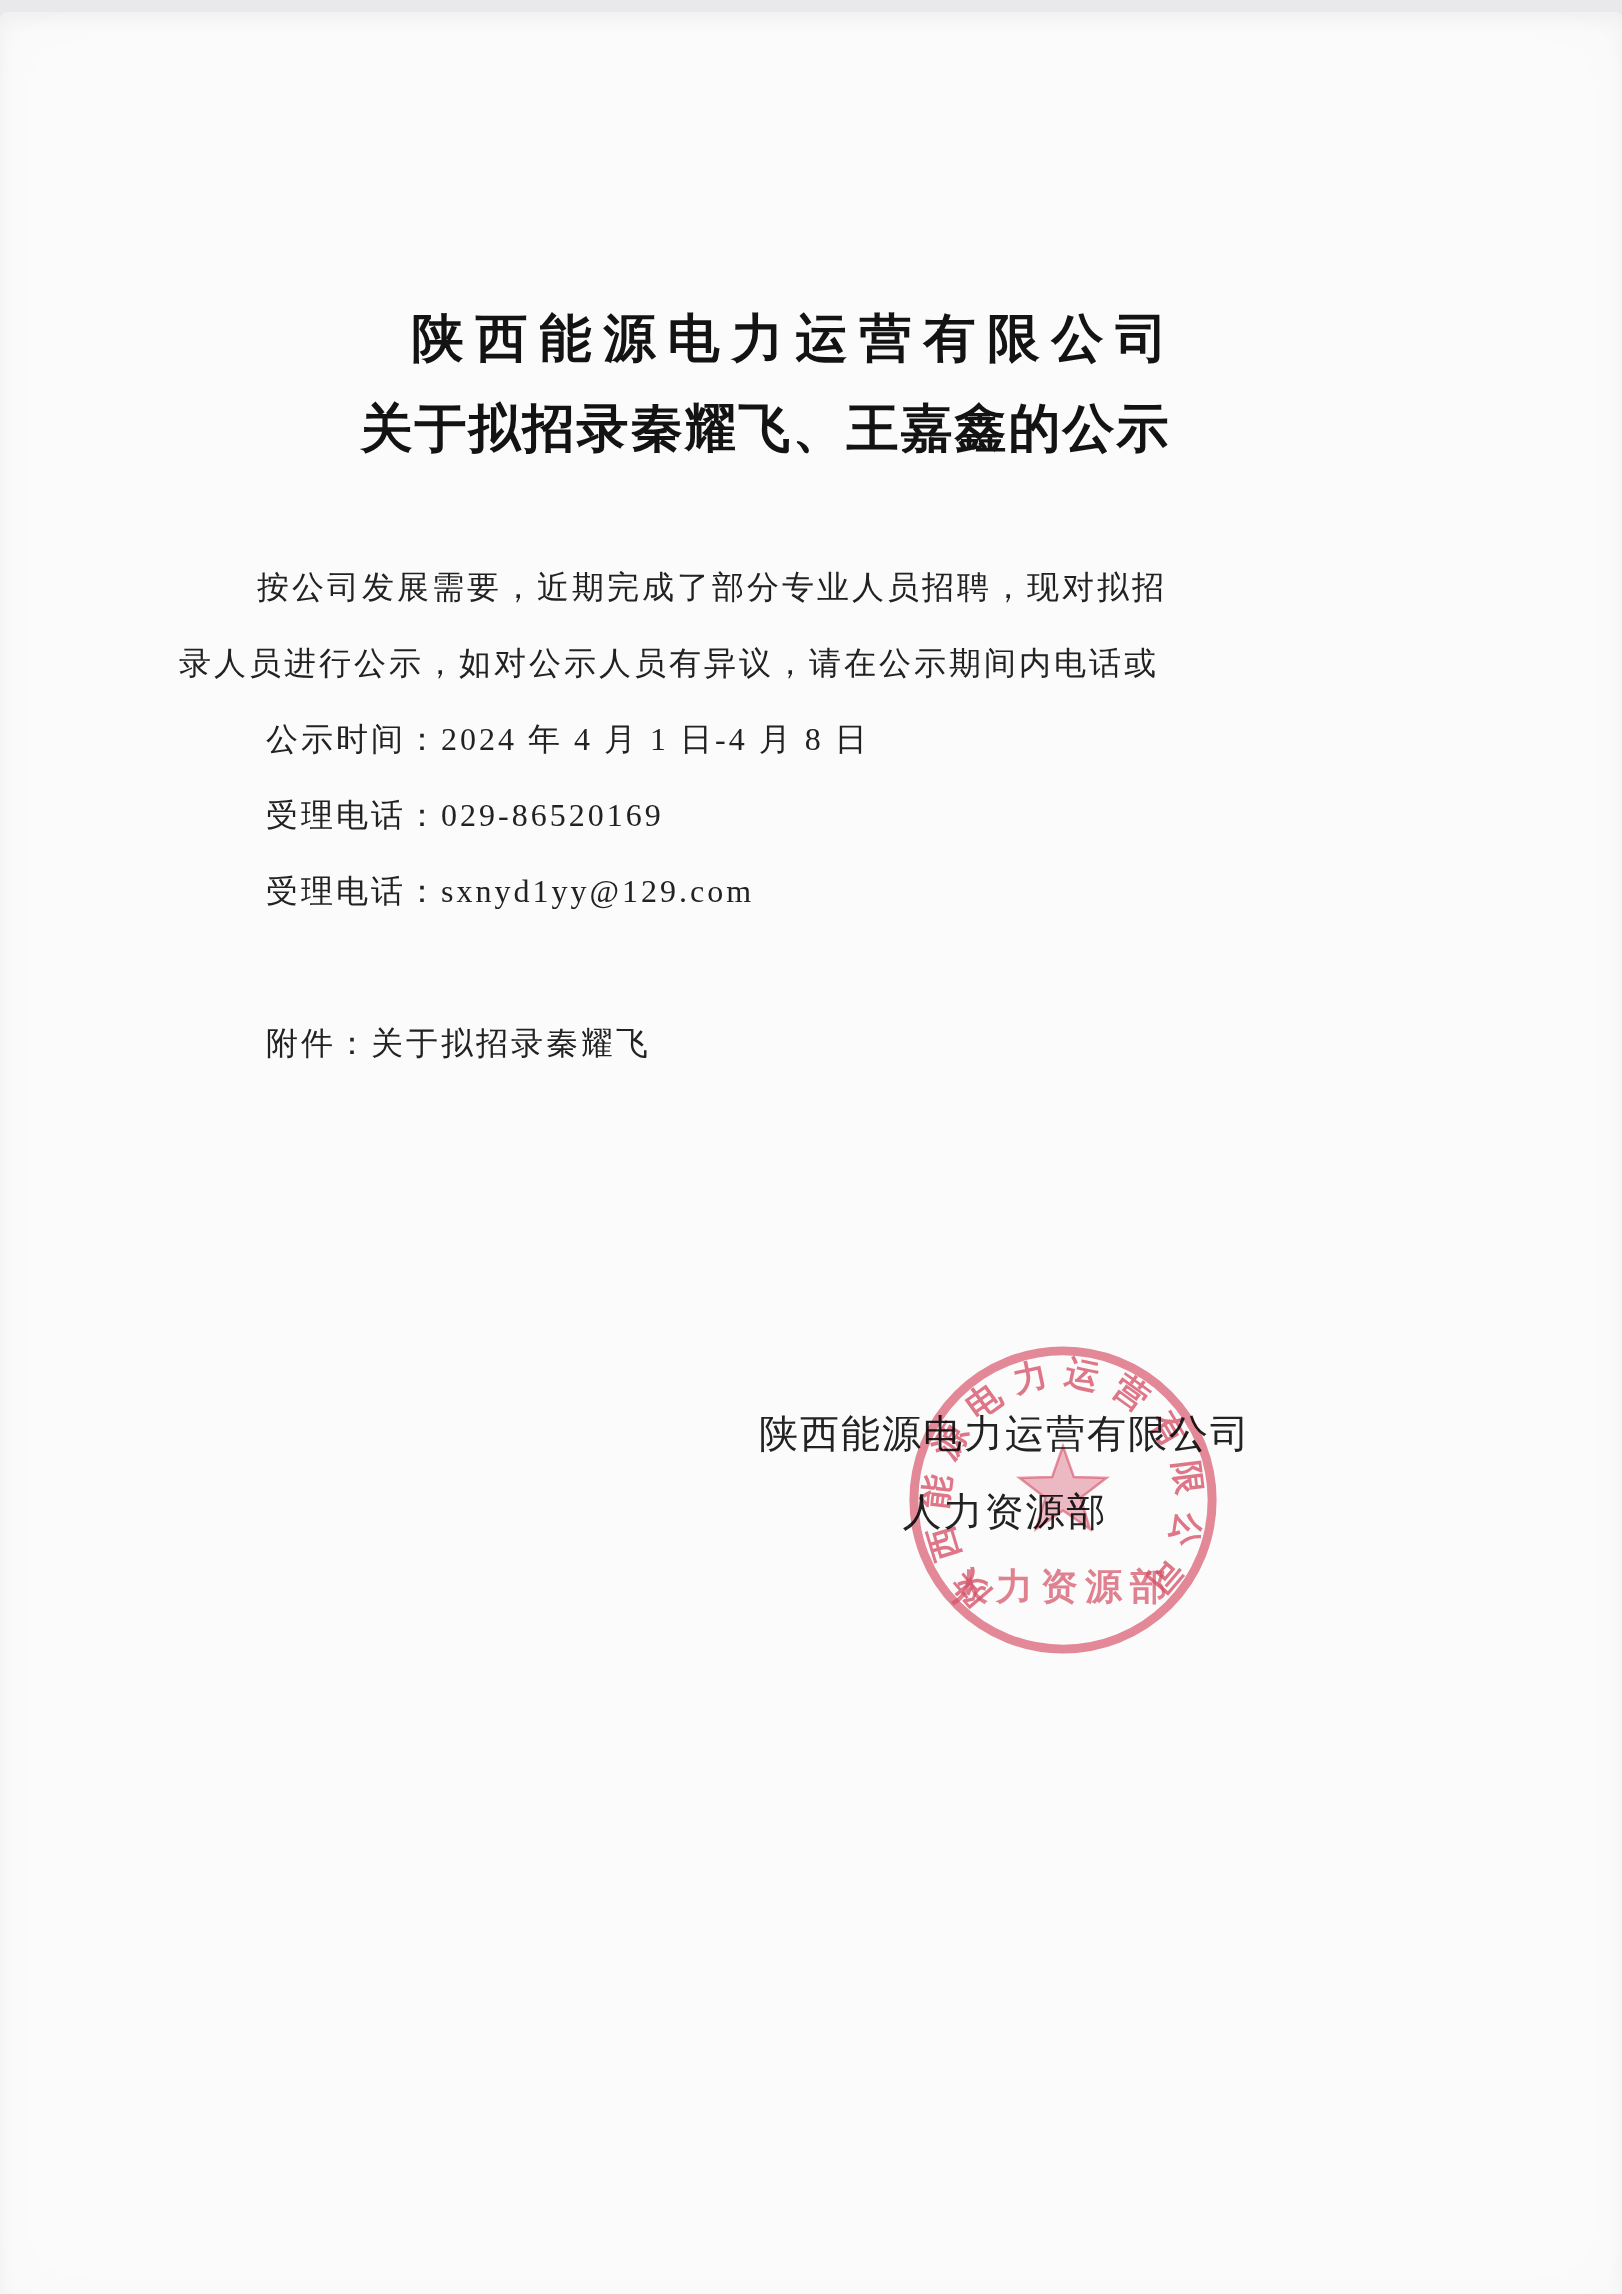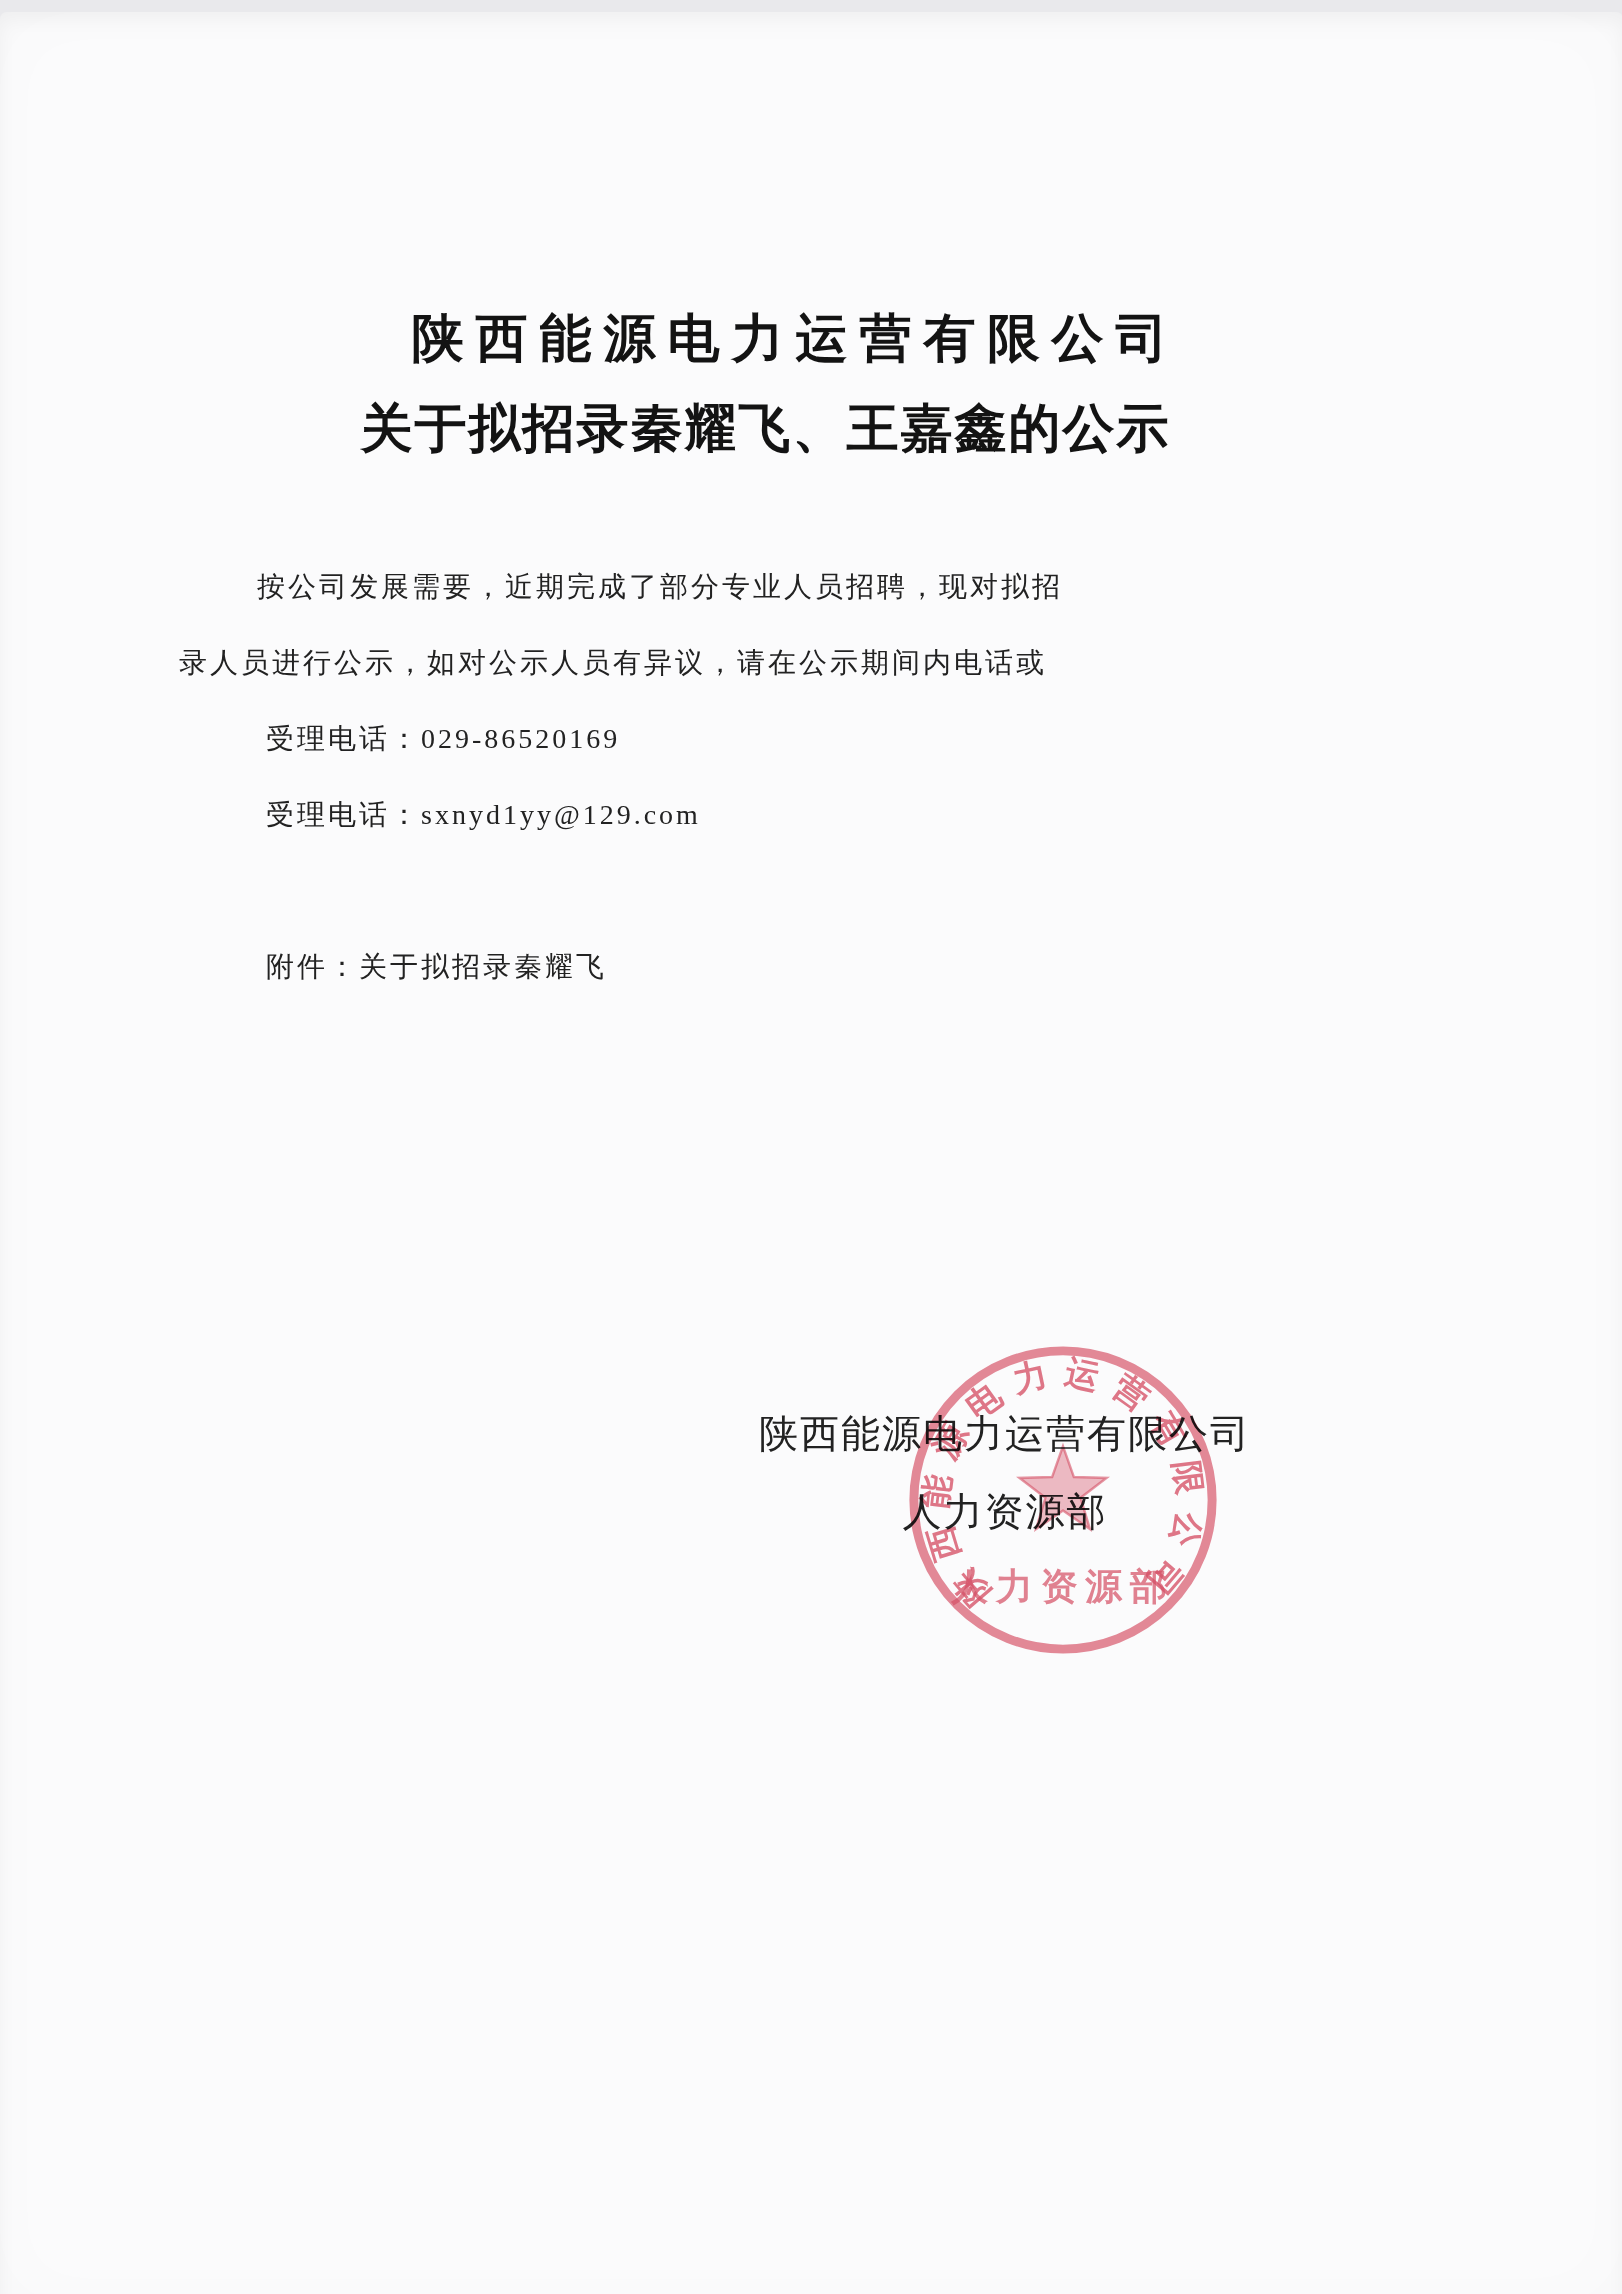--- a/index.html
+++ b/index.html
@@ -21,21 +21,21 @@
     position:absolute;top:282px;left:0;width:100%;
     text-align:center;font-weight:bold;font-size:52px;line-height:90px;
     color:#131313;
   }
   .title-line-1{letter-spacing:12px;position:relative;left:-16px;}
   .title-line-2{letter-spacing:2px;position:relative;left:-46px;}
 
   
   .body-block{
     position:absolute;top:537px;left:179px;width:1186px;
-    font-size:28px;line-height:76px;letter-spacing:3px;
+    font-size:32px;line-height:76px;letter-spacing:3px;
   }
   .para-indent{text-indent:78px;}
   .detail-line{padding-left:87px;}
   .spacer-line{height:76px;}
 
   
   .signature-block{
     position:absolute;top:1383px;left:754px;width:502px;
     text-align:center;font-size:39px;line-height:78px;letter-spacing:2px;
   }
@@ -69,20 +69,21 @@
 
   <div class="title-block">
     <p class="title-line-1">陕西能源电力运营有限公司</p>
     <p class="title-line-2">关于拟招录秦耀飞、王嘉鑫的公示</p>
   </div>
 
   <div class="body-block">
     <p class="para-indent">按公司发展需要，近期完成了部分专业人员招聘，现对拟招</p>
     <p>录人员进行公示，如对公示人员有异议，请在公示期间内电话或</p>
 
+    <p class="detail-line"><span>公示时间：</span><span>2024 年 4 月 1 日-4 月 8 日</span></p>
 
     <p class="detail-line"><span>受理电话：</span><span>029-86520169</span></p>
 
     <p class="detail-line"><span>受理电话：</span><span>sxnyd1yy@129.com</span></p>
 
     <div class="spacer-line"></div>
 
     <p class="detail-line"><span>附件：</span><span>关于拟招录秦耀飞</span></p>
   </div>
 

